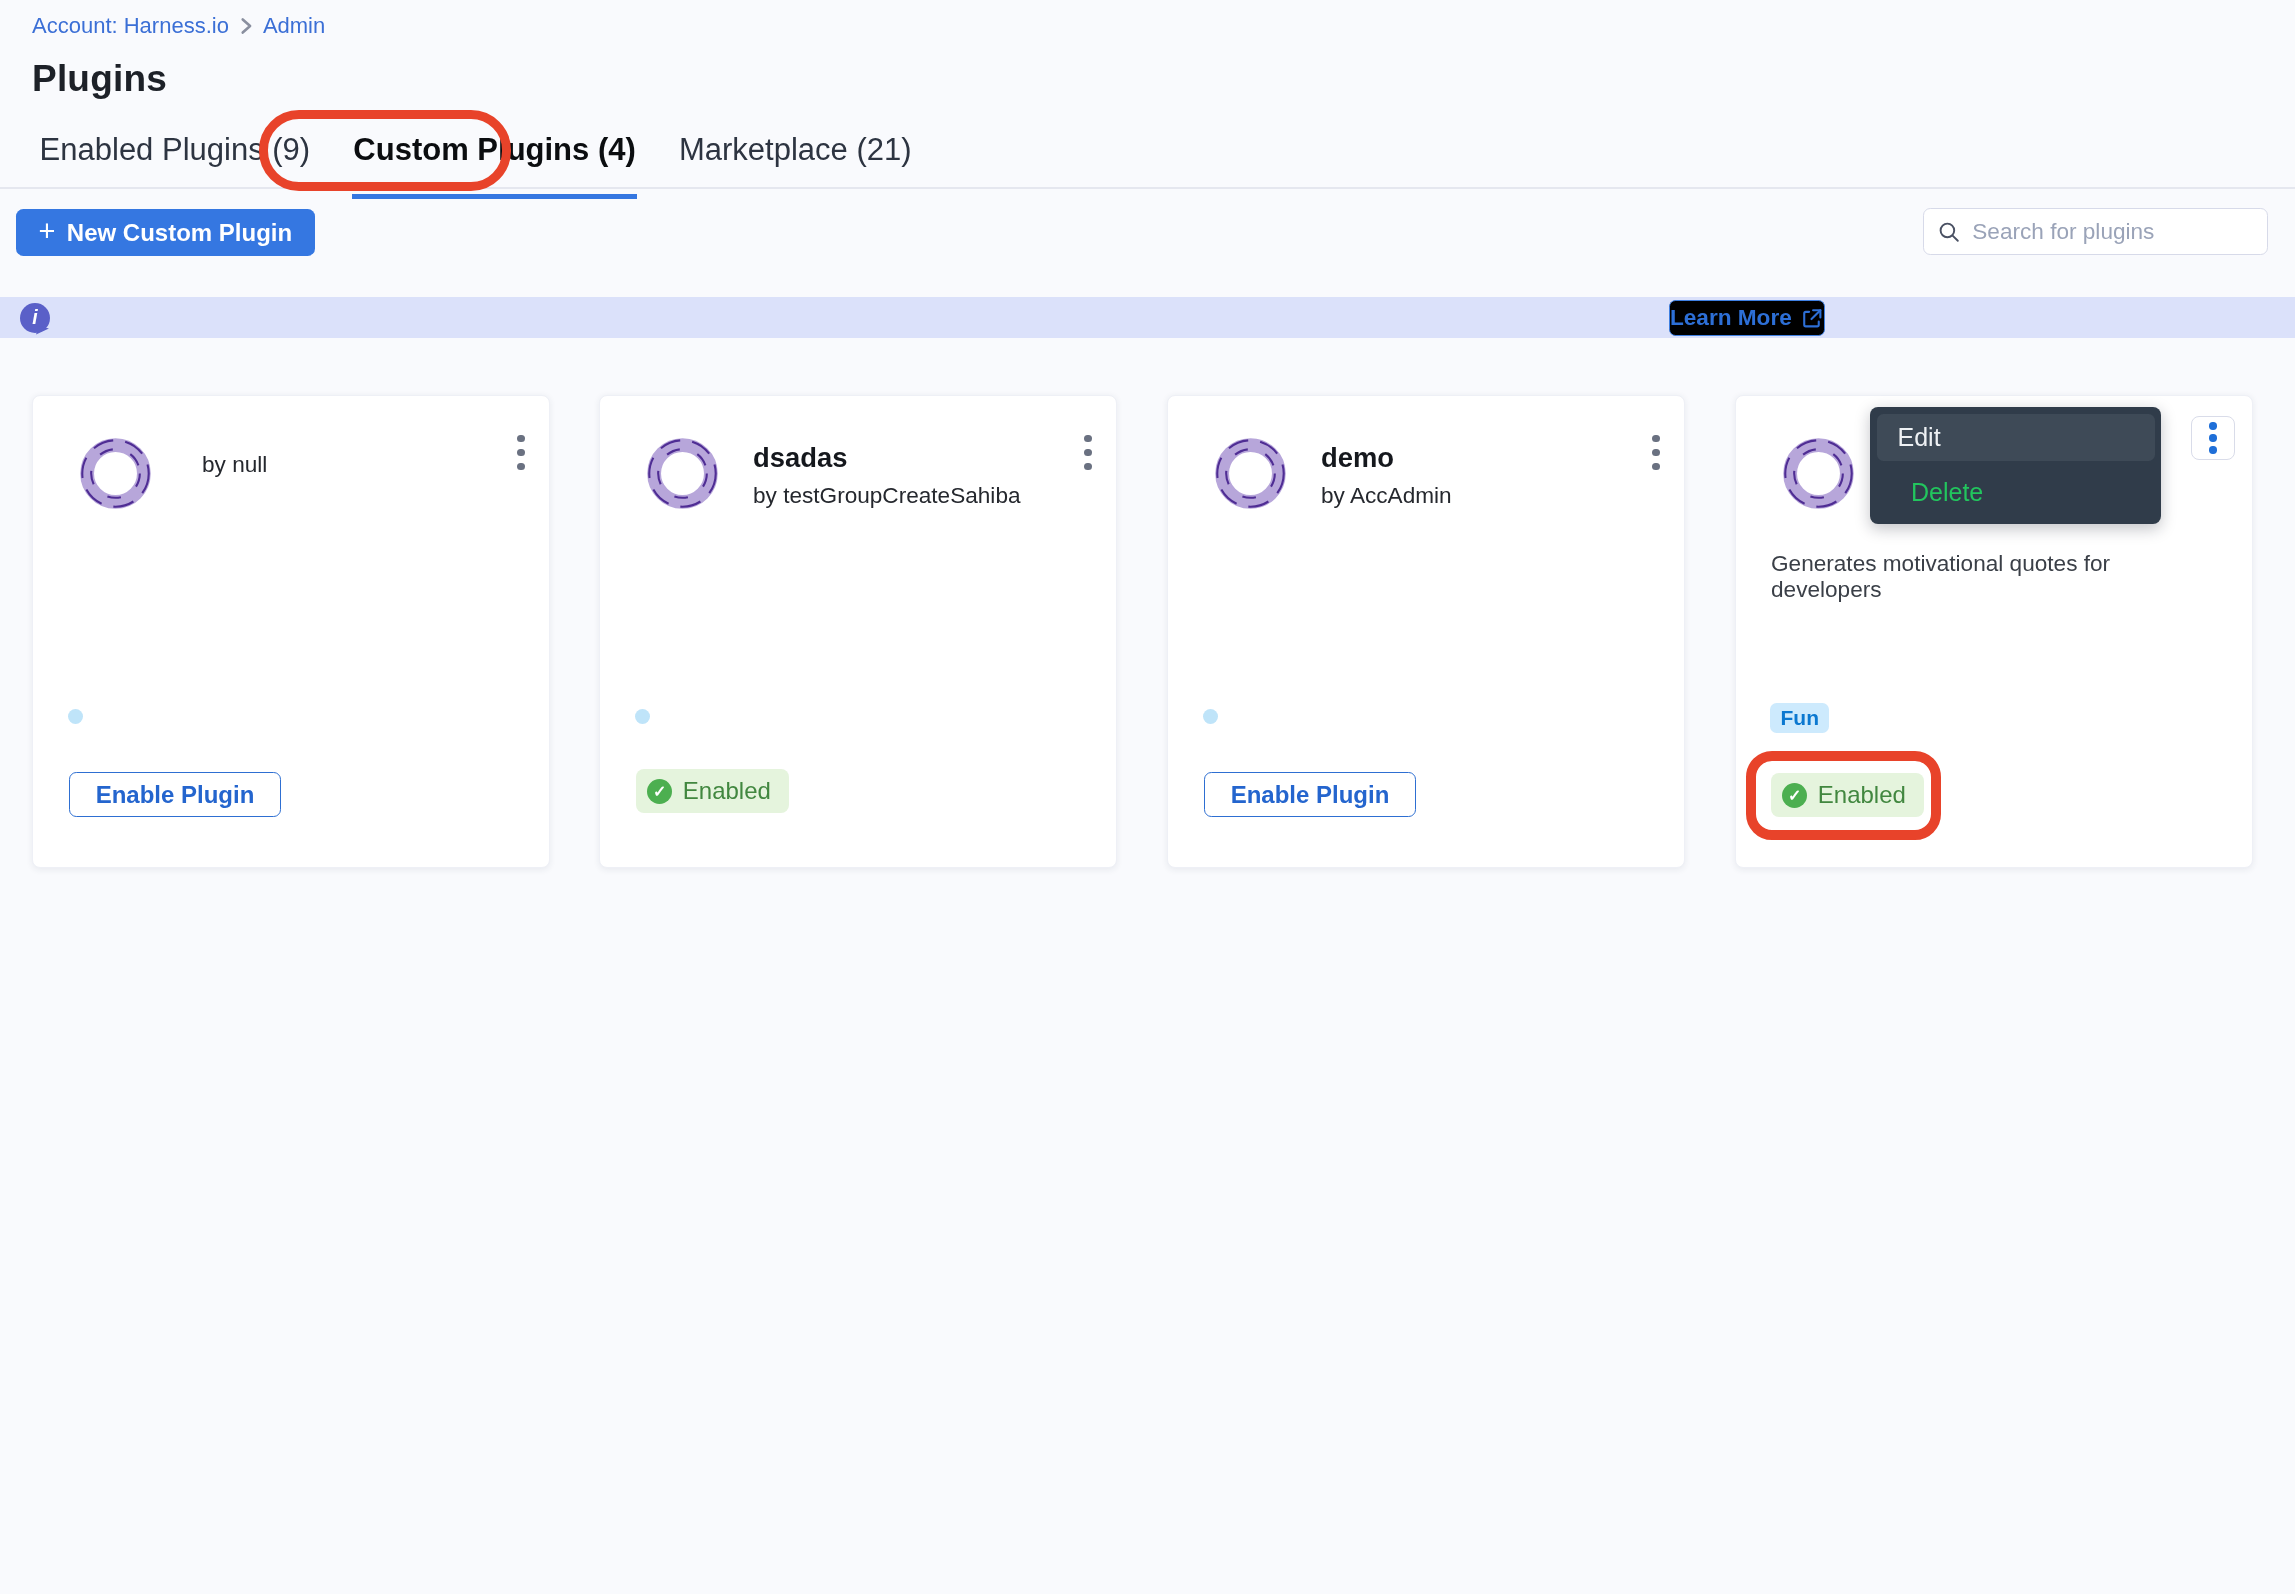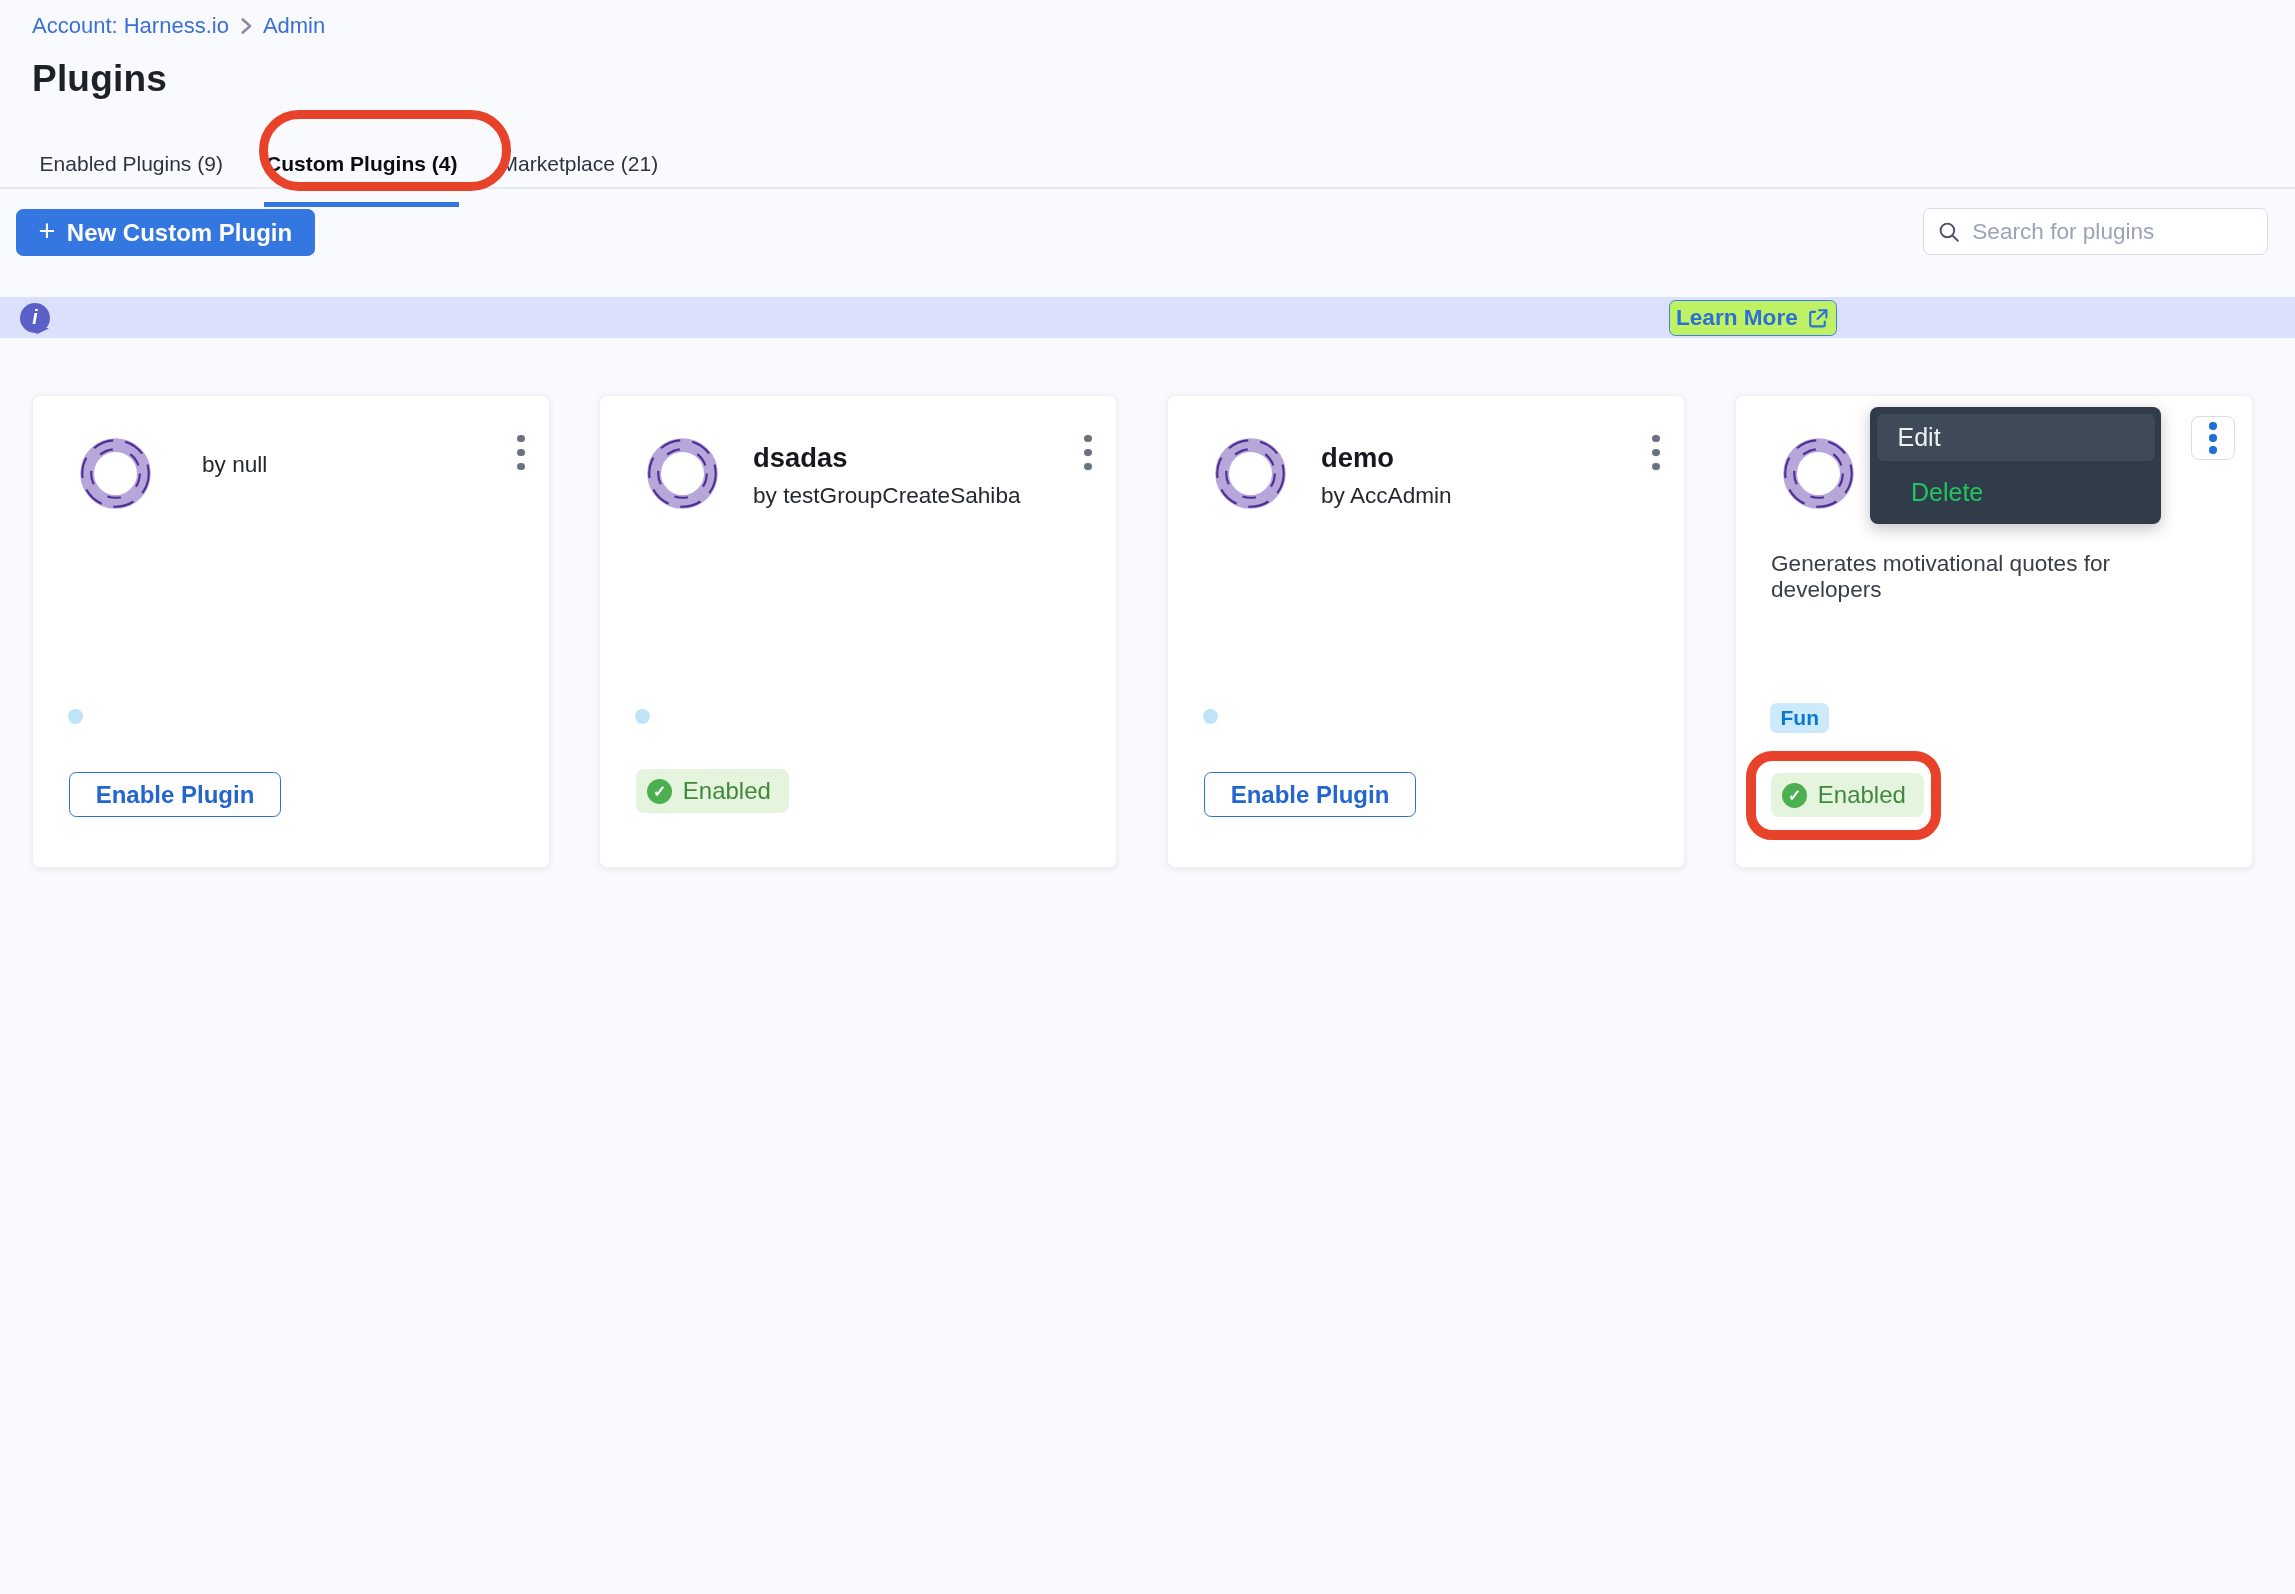--- a/index.html
+++ b/index.html
@@ -12,21 +12,21 @@
     color:#1d2128;
   }
   
   .breadcrumb { position:absolute; left:32px; top:13px; display:flex; align-items:center; gap:8px; font-size:22px; }
   .crumb { color:#3b6fd6; cursor:pointer; }
   .crumb-sep { display:flex; align-items:center; }
   
   .page-title { position:absolute; left:32px; top:58px; font-size:37px; font-weight:700; color:#1d2128; letter-spacing:0.2px; }
   
   .tabs { position:absolute; left:38px; top:129px; display:flex; gap:40px; }
-  .tab { font-size:21px; font-weight:500; color:#2d3441; padding:3.2px 1.6px 26px 1.6px; border-bottom:5.6px solid transparent; cursor:pointer;margin-top:20px; }
+  .tab { font-size:31px; font-weight:500; color:#2d3441; padding:3.2px 1.6px 26px 1.6px; border-bottom:5.6px solid transparent; cursor:pointer; }
   .tab.active { font-weight:700; color:#0b0d10; border-bottom-color:#3577e1; }
   .tabs-divider { position:absolute; left:0; top:187px; width:100%; height:1.6px; background:#e5e7ef; }
   .tab-annotation { position:absolute; left:259px; top:110px; width:252px; height:81px; border:9px solid #e8432a; border-radius:40px; pointer-events:none; z-index:9; }
   
   .btn-primary {
     position:absolute; left:16px; top:209px; height:47px; padding:0 22.6px;
     background:#3577e1; color:#fff; border:none; border-radius:7.3px;
     display:flex; align-items:center; gap:11.3px; font-size:24px; font-weight:700;
     font-family:"Liberation Sans", sans-serif; cursor:pointer;
   }
@@ -48,22 +48,22 @@
     background:#5a60c8; color:#fff; font-size:19.4px; font-weight:700; font-style:italic;
     display:flex; align-items:center; justify-content:center;
   }
   .banner-icon::after {
     content:""; position:absolute; bottom:-3.2px; right:1.6px;
     border-left:11.3px solid #5a60c8; border-bottom:9.7px solid transparent;
     transform:rotate(14deg);
   }
   .banner-text { position:absolute; left:65px; top:0; height:41px; display:flex; align-items:center; font-size:23.4px; color:#2e3a63; }
   .btn-learn-more {
-    position:absolute; left:1669px; top:3.2px; height:36px; padding:0 6px;
-    background:#bef264; border:1.6px solid #3f80e2; border-radius:6.5px;
+    position:absolute; left:1669px; top:3.2px; height:36px; padding:0 0;
+    background:#000000; border:1.6px solid #3f80e2; border-radius:6.5px;
     display:flex; align-items:center; gap:9.7px; font-size:22.6px; font-weight:600; color:#2d6fd6;
     font-family:"Liberation Sans", sans-serif; cursor:pointer;
   }
   
   .card {
     position:absolute; top:395px; width:518px; height:473px; background:#fff;
     border:0.8px solid #eef0f6; border-radius:8px;
     box-shadow:0 1.6px 6.5px rgba(40,45,80,.08);
   }
   .card1 { left:32px; } .card2 { left:599px; } .card3 { left:1167px; } .card4 { left:1735px; }

